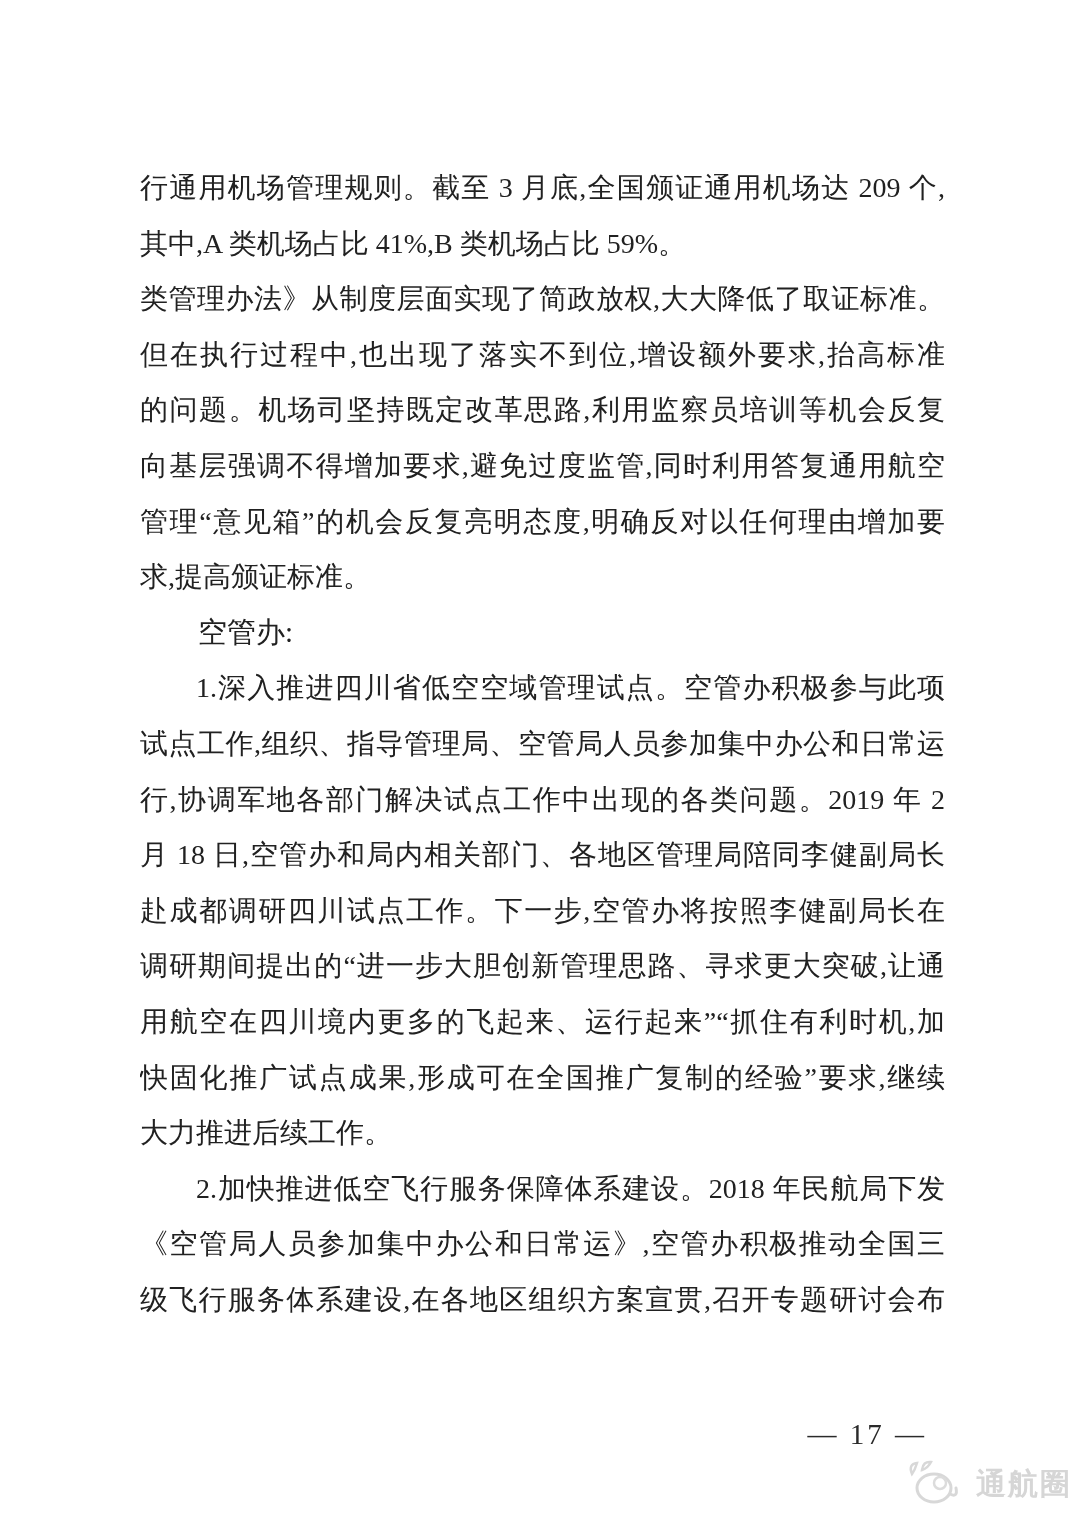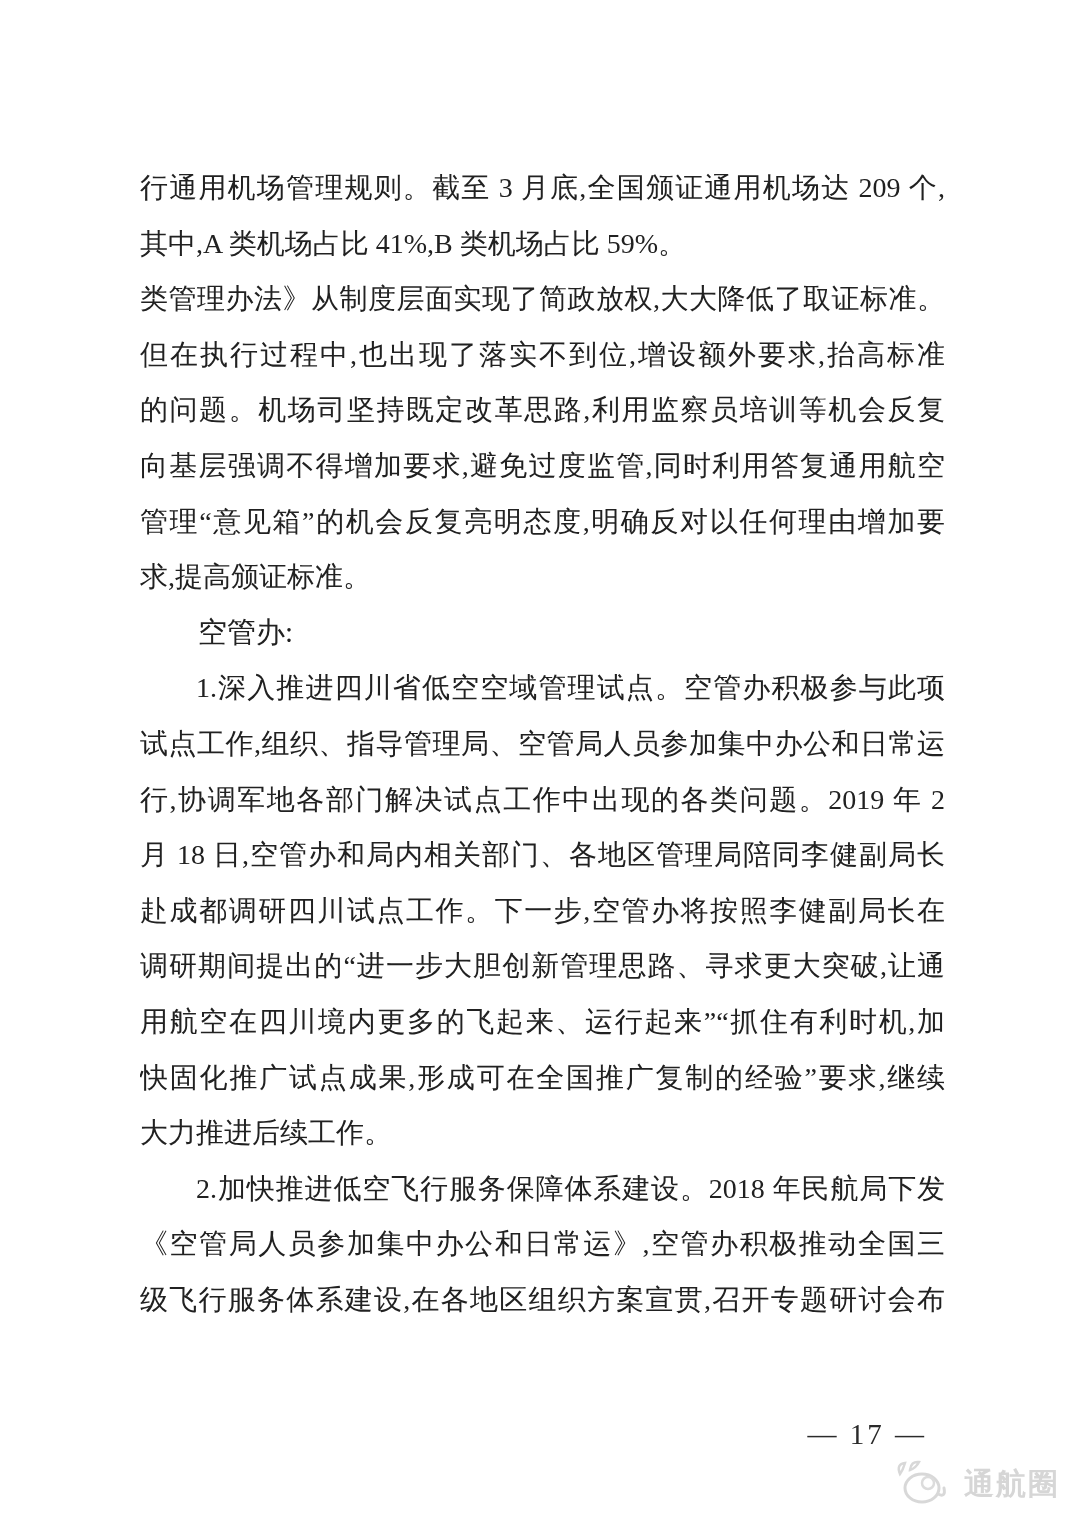--- a/index.html
+++ b/index.html
@@ -49,21 +49,21 @@
     right: 153px;
     font-size: 29px;
     letter-spacing: 3px;
     color: #2a2a2a;
     text-align: center;
     margin-top: 40px;
   }
   .watermark {
     position: absolute;
     top: 1458px;
-    right: 20px;
+    right: 8px;
     display: flex;
     align-items: center;
     gap: 4px;
     color: #d6d6d6;
   }
   .watermark .wm-label {
     font-size: 30px;
     font-weight: bold;
     letter-spacing: 2px;
     font-family: "Liberation Sans", "DejaVu Sans", sans-serif;

